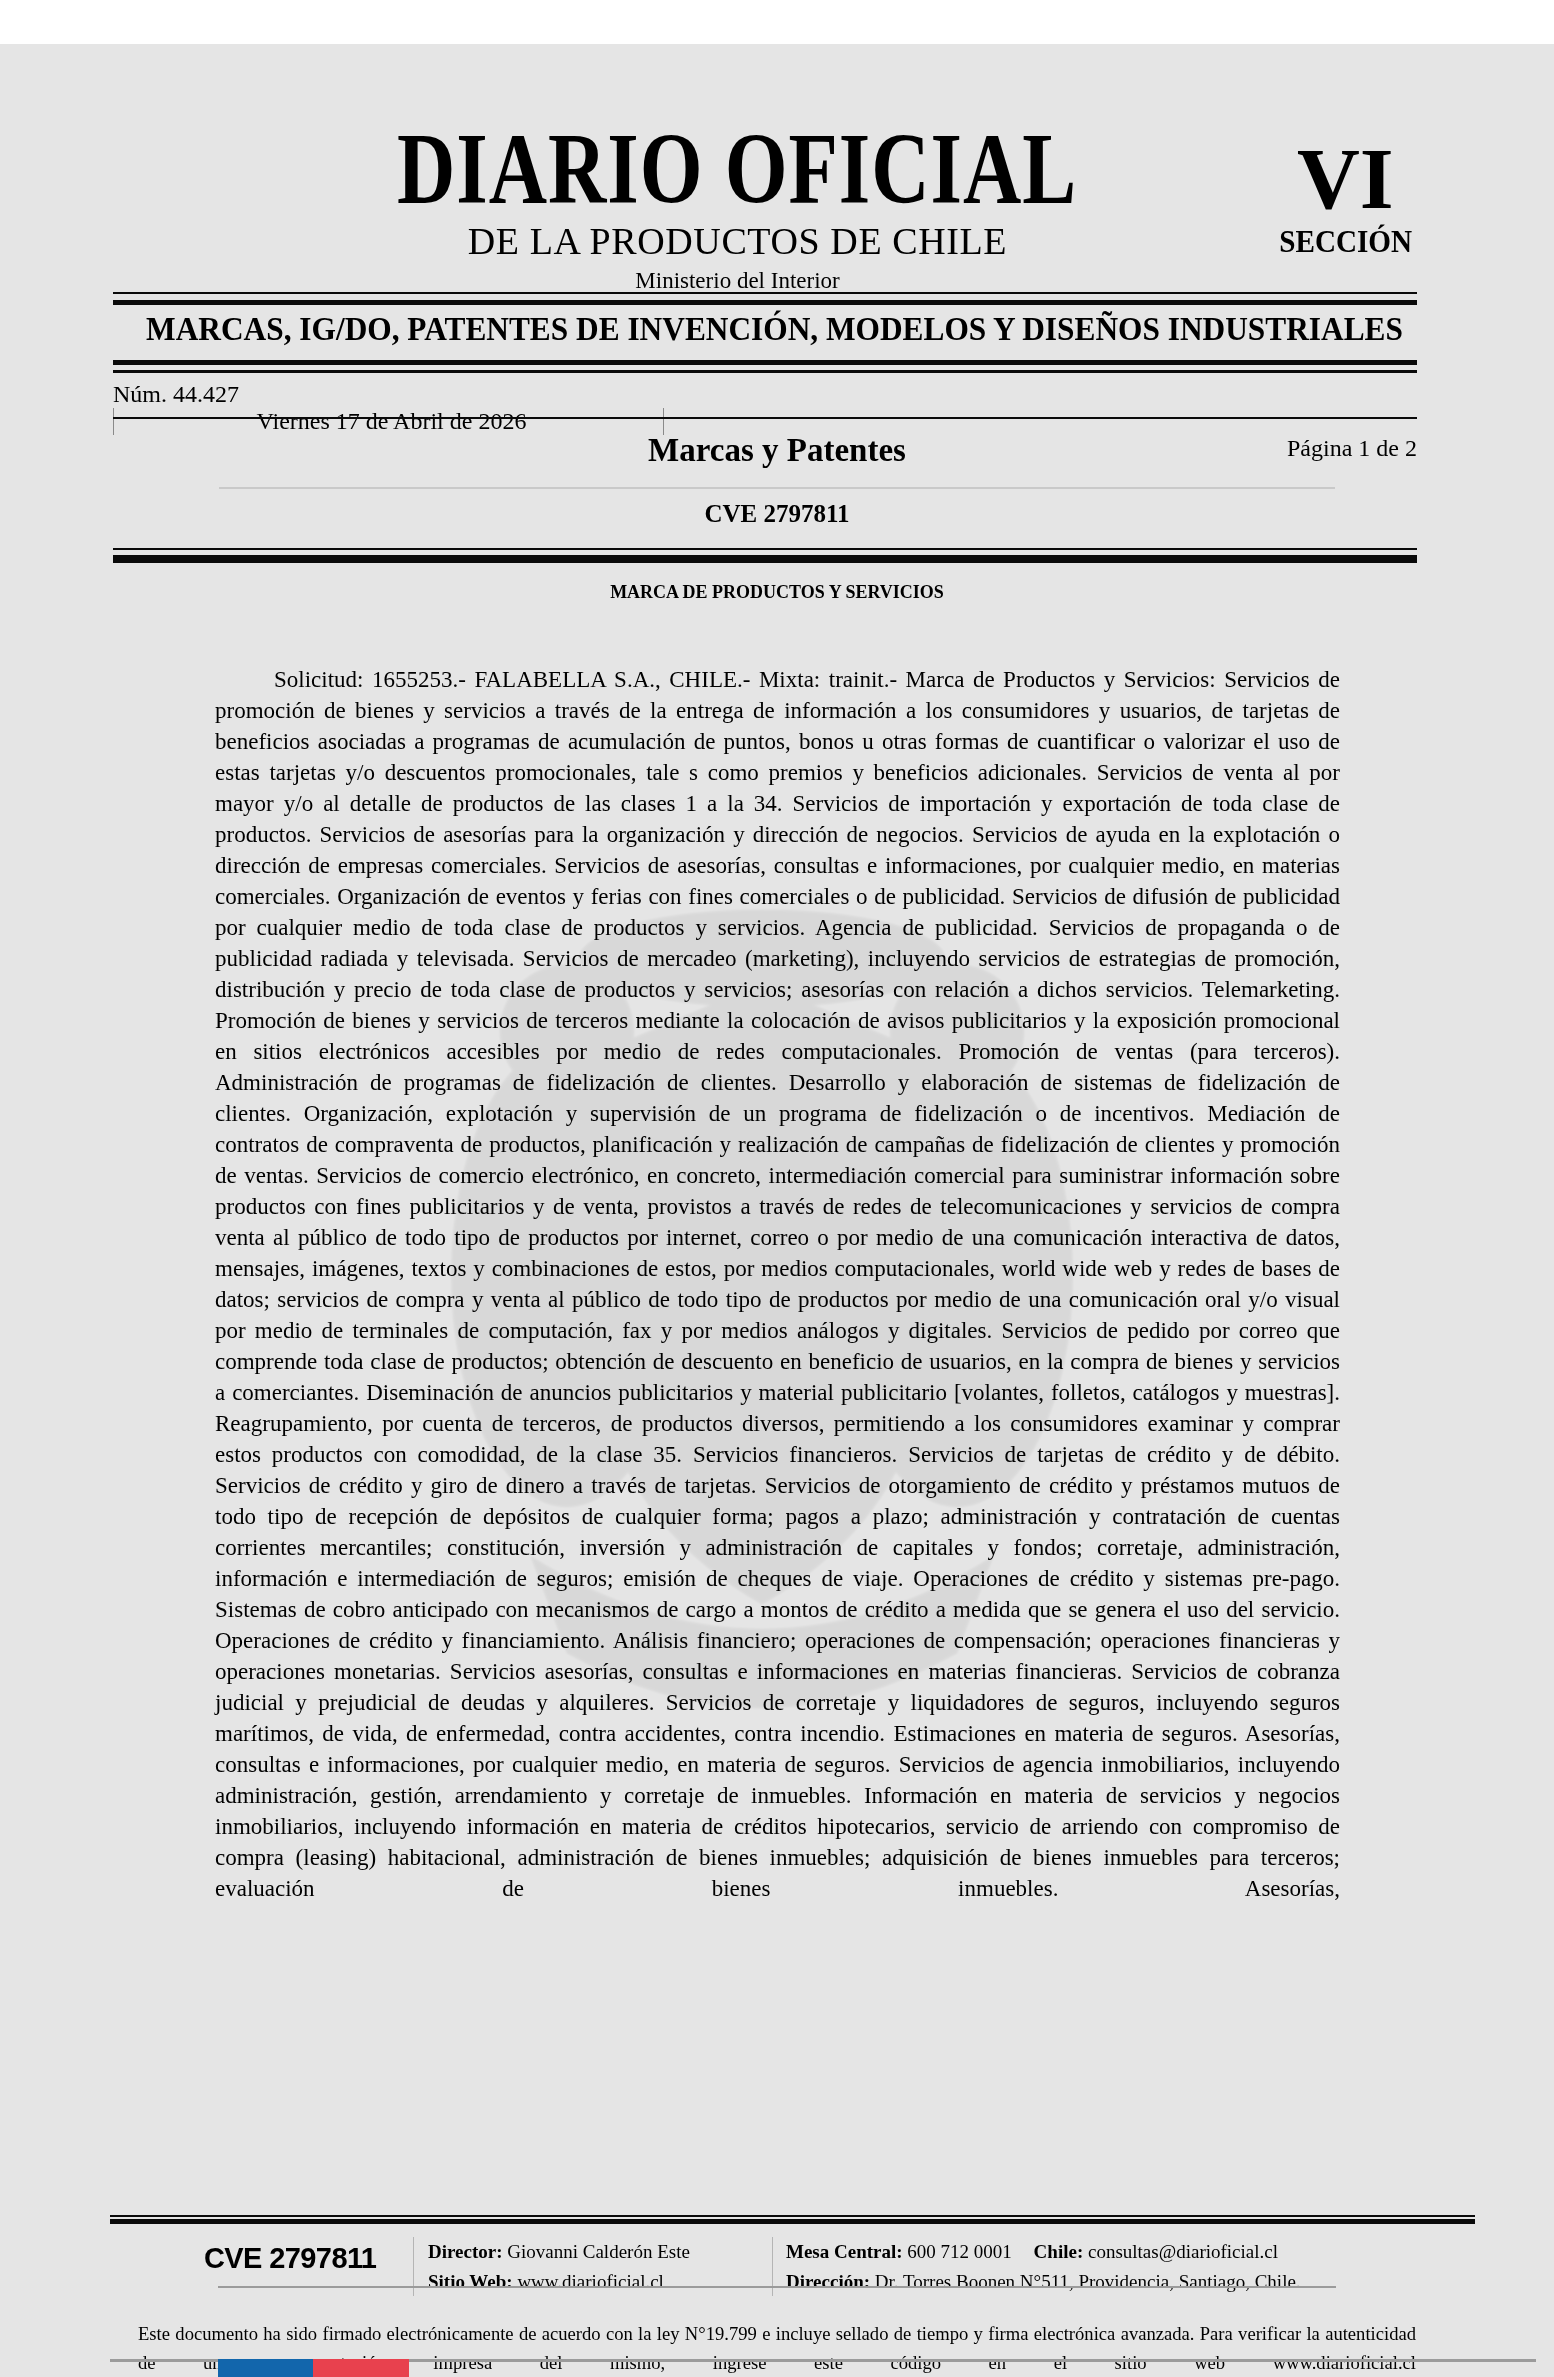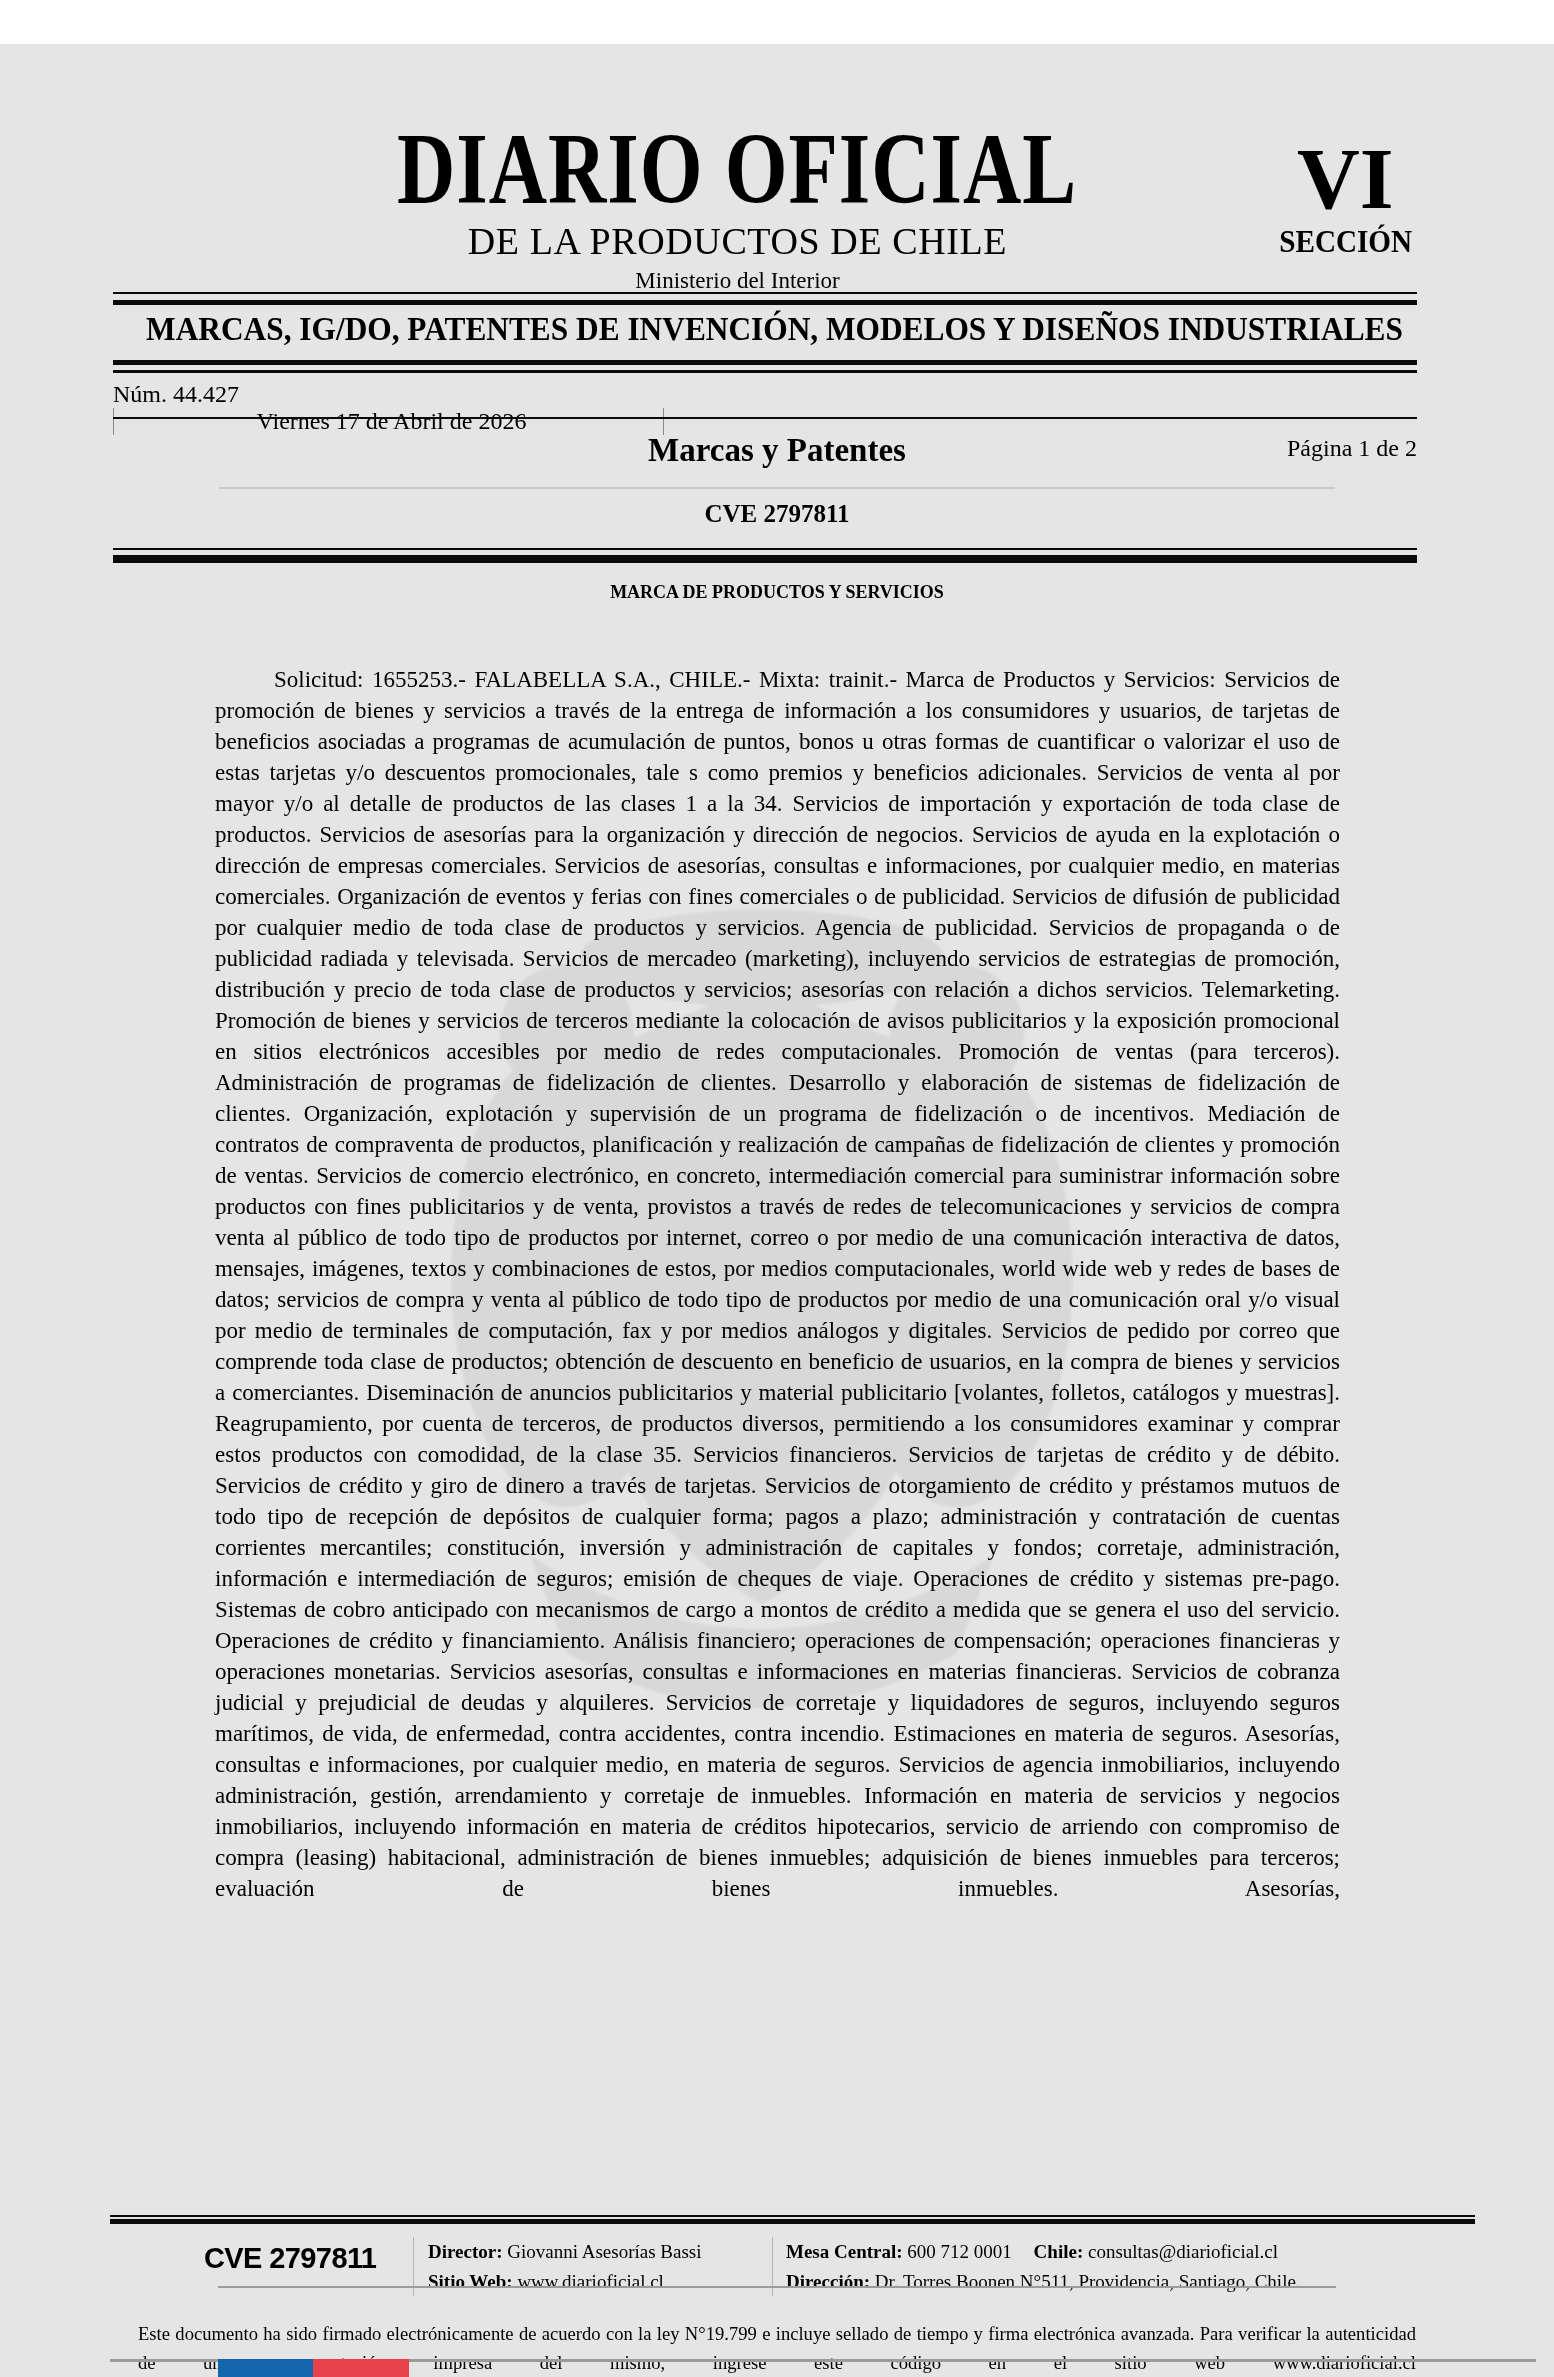--- a/index.html
+++ b/index.html
@@ -175,21 +175,21 @@
       <div class="f-gap"></div>
       <div class="f-thick"></div>
   </div>
 
   <div class="footer-cve">CVE 2797811</div>
   <div class="footer-vdiv fdiv1"></div>
 
   <div class="footer-col colA">
     <div>
       <span class="flabel">Director:</span>
-      <span>Giovanni Asesorías Bassi</span>
+      <span>Giovanni Calderón Este</span>
     </div>
     <div>
       <span class="flabel">Sitio Web:</span>
       <span>www.diarioficial.cl</span>
     </div>
   </div>
 
   <div class="footer-vdiv fdiv2"></div>
 
   <div class="footer-col colB">

